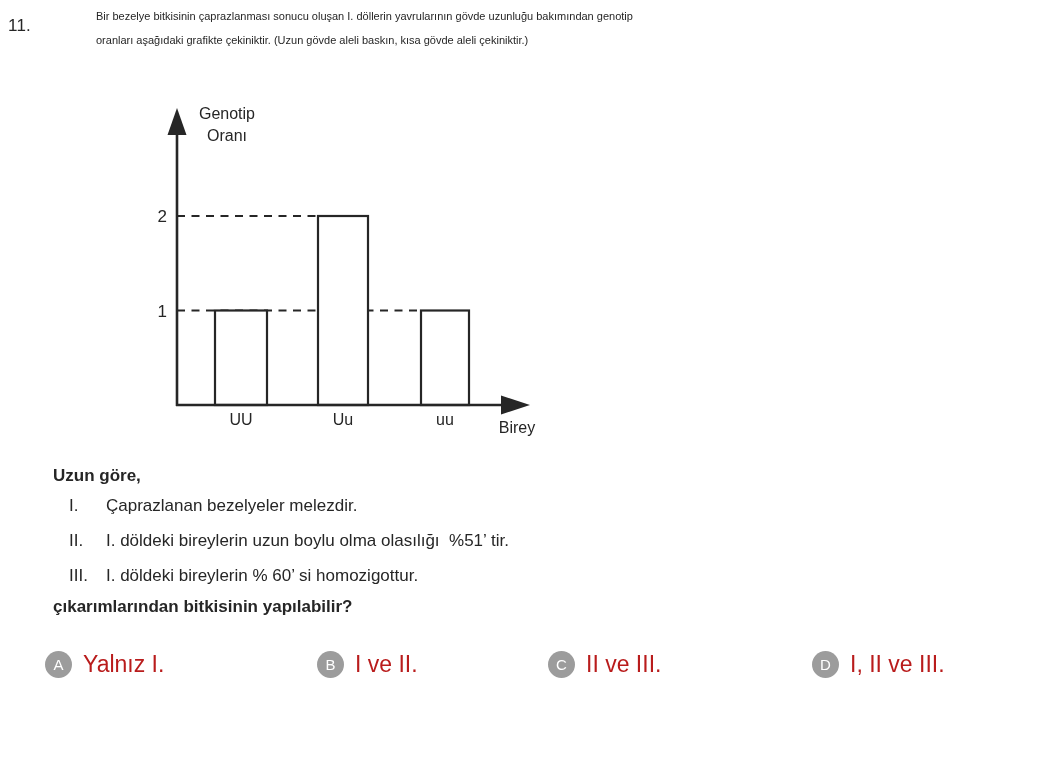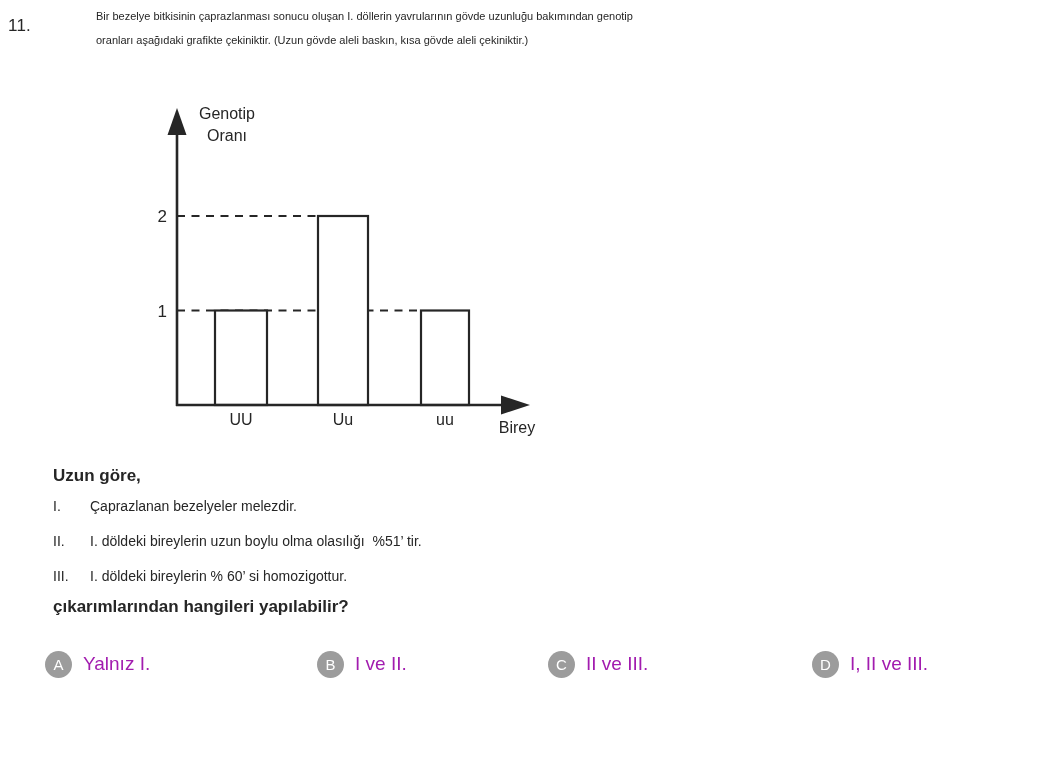--- a/index.html
+++ b/index.html
@@ -41,22 +41,22 @@
   }
 
   
   .stmt-intro, .stmt-outro {
     left: 53px;
     font-size: 17px;
     font-weight: bold;
     line-height: 20px;
   }
   .stmt-row {
-    left: 53px;
-    font-size: 14px;
+    left: 69px;
+    font-size: 17px;
     line-height: 20px;
   }
   .stmt-numeral {
     display: inline-block;
     width: 37px;
   }
   .stmt-text {
     white-space: pre-wrap;
   }
 
@@ -74,22 +74,22 @@
     border-radius: 50%;
     background: #9c9c9c;
     color: #ffffff;
     font-size: 15px;
     display: flex;
     align-items: center;
     justify-content: center;
     flex: 0 0 auto;
   }
   .option-label {
-    font-size: 19px;
-    color: #a21caf;
+    font-size: 23px;
+    color: #b91c1c;
     white-space: nowrap;
   }
   #option-a { left: 45px; }
   #option-b { left: 317px; }
   #option-c { left: 548px; }
   #option-d { left: 812px; }
 </style>
 </head>
 <body>
 
@@ -129,21 +129,21 @@
 </div>
 
 <div class="abs stmt-row" style="top:531px">
   <span class="stmt-numeral">II.</span><span class="stmt-text">I. döldeki bireylerin uzun boylu olma olasılığı  %51’ tir.</span>
 </div>
 
 <div class="abs stmt-row" style="top:566px">
   <span class="stmt-numeral">III.</span><span class="stmt-text">I. döldeki bireylerin % 60’ si homozigottur.</span>
 </div>
 
-<div class="abs stmt-outro" style="top:597px">çıkarımlarından hangileri yapılabilir?</div>
+<div class="abs stmt-outro" style="top:597px">çıkarımlarından bitkisinin yapılabilir?</div>
 
 <div class="abs option" id="option-a">
   <span class="option-badge">A</span>
   <span class="option-label">Yalnız I.</span>
 </div>
 <div class="abs option" id="option-b">
   <span class="option-badge">B</span>
   <span class="option-label">I ve II.</span>
 </div>
 <div class="abs option" id="option-c">

